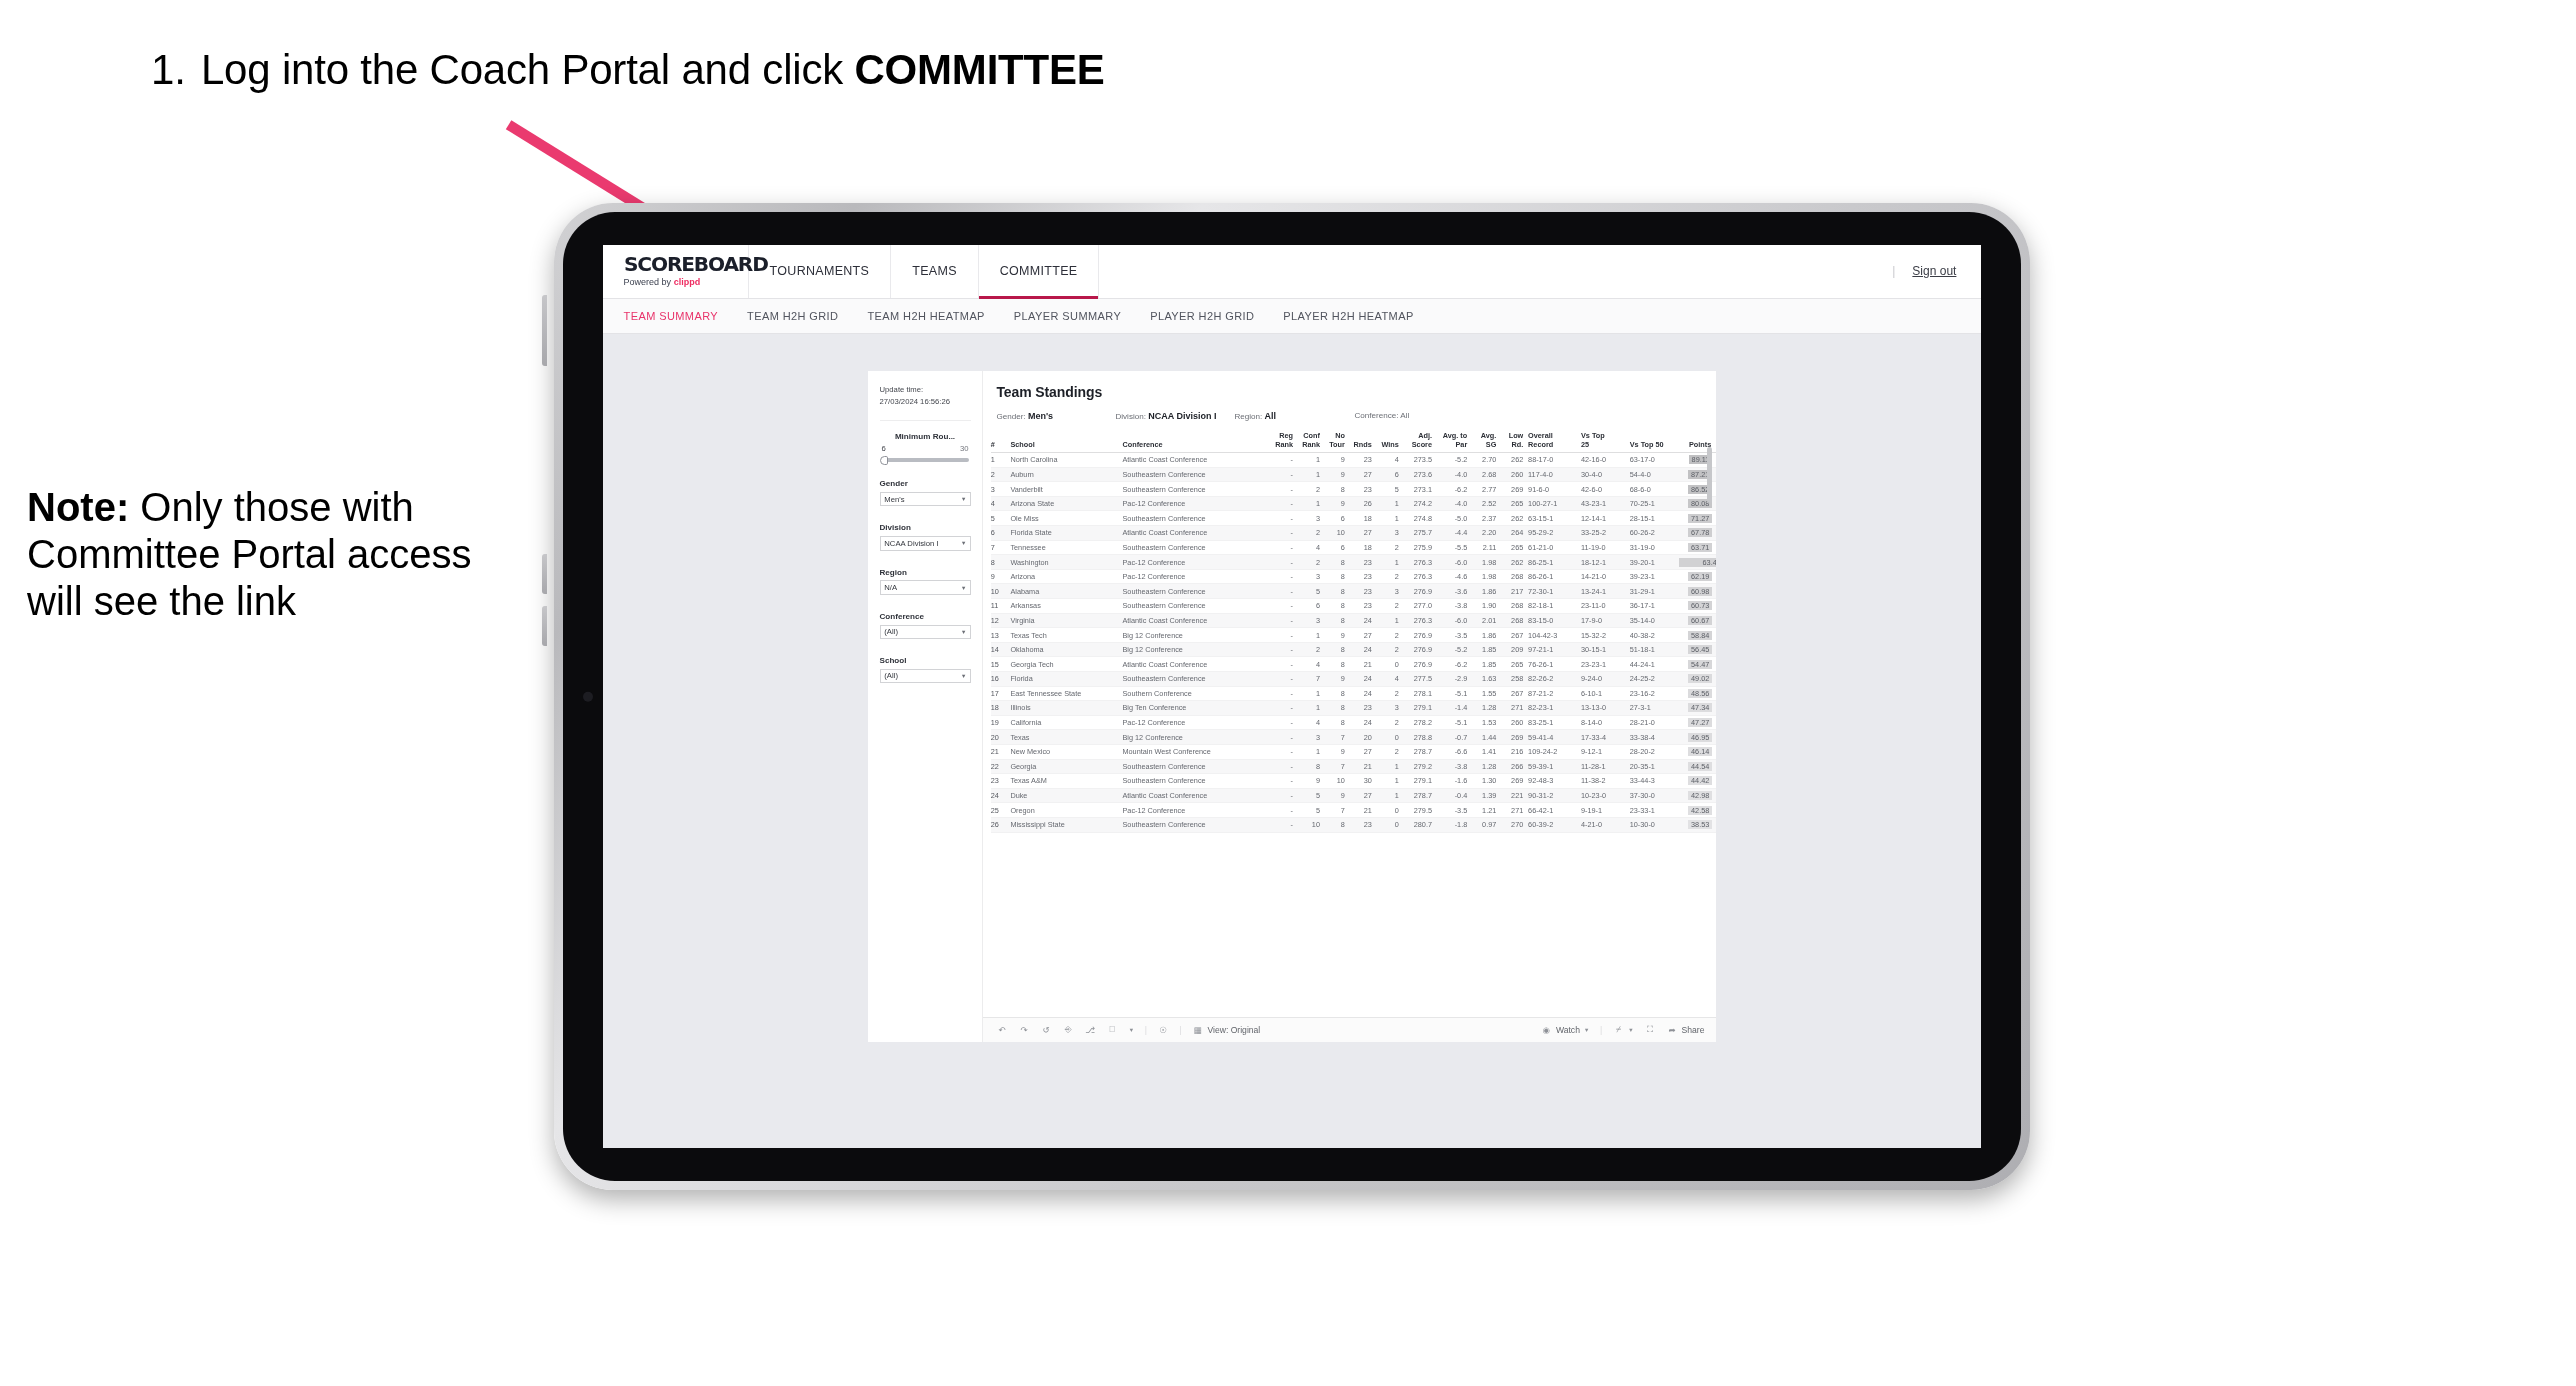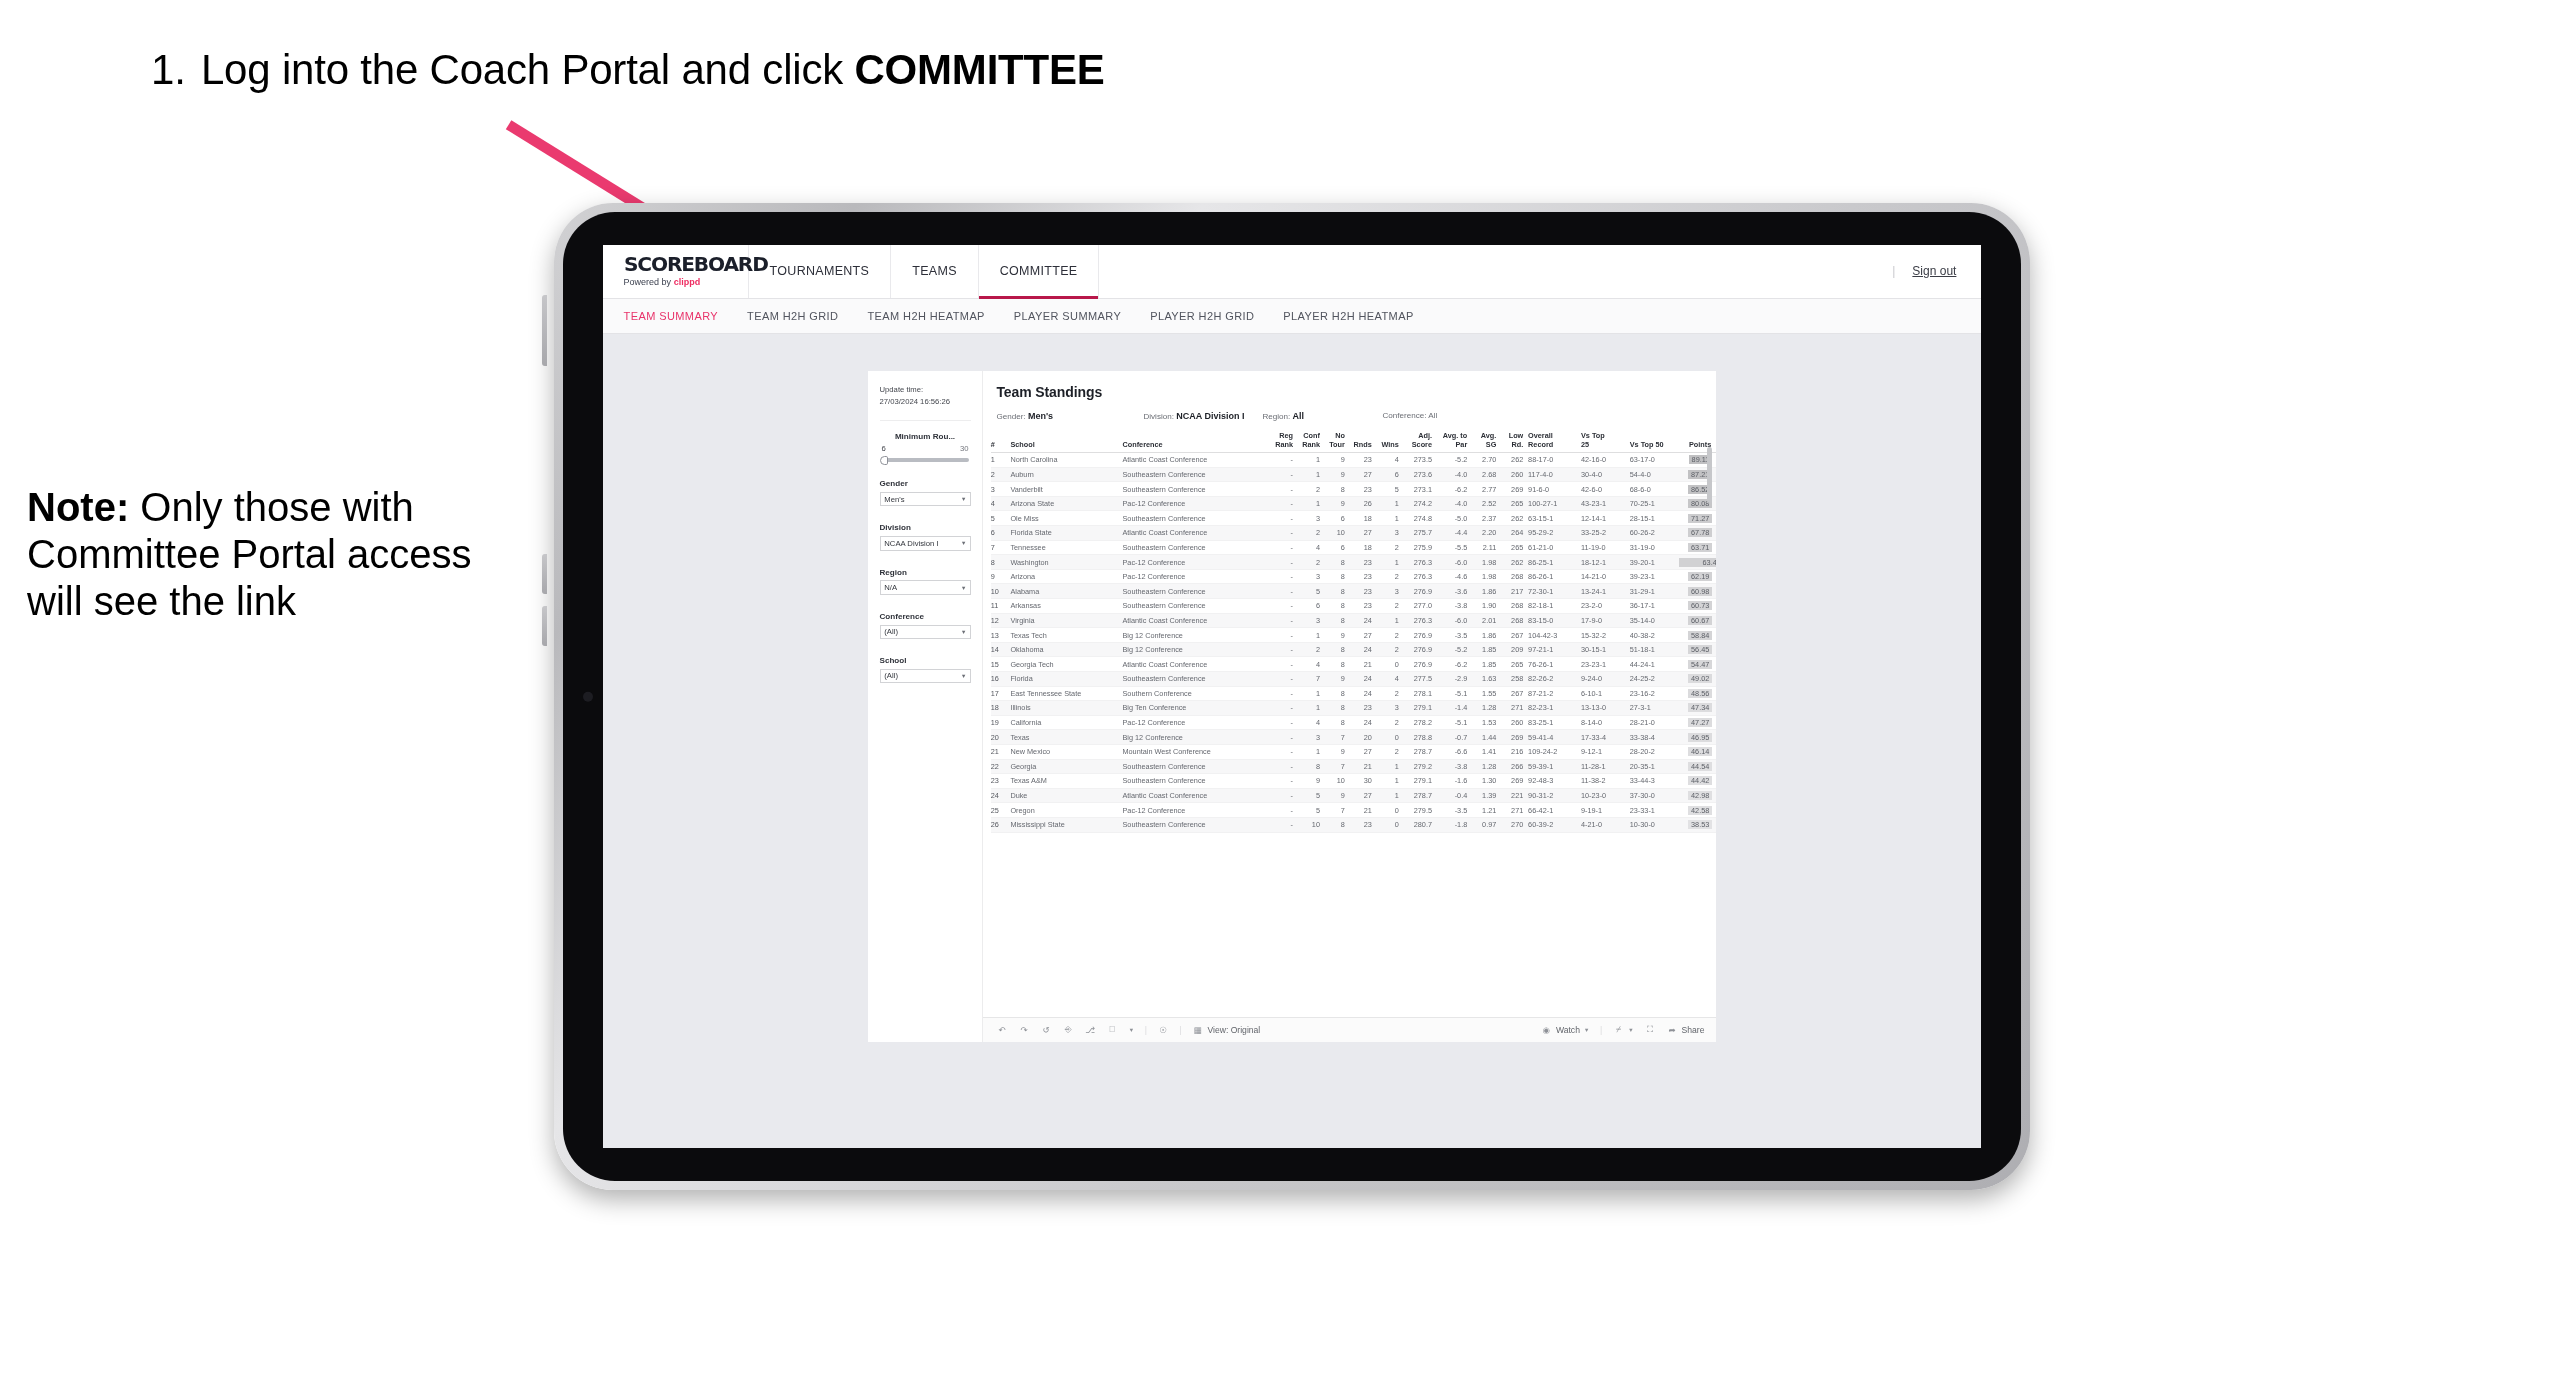--- a/index.html
+++ b/index.html
@@ -172,21 +172,21 @@
   .f-select .car { font-size: 5.8px; color: #6d7077; }
 
   
   #content { flex: 1; min-width: 0; display: flex; flex-direction: column; }
   #viz-head { padding: 13.4px 0 0 13.4px; }
   #viz-title { font-size: 14px; font-weight: 700; color: #1d2027; letter-spacing: -0.1px; }
   #viz-meta { display: flex; margin-top: 11.5px; font-size: 8.1px; color: #6b6e75; padding-bottom: 10.5px; }
   #viz-meta div { white-space: nowrap; }
   #viz-meta b { color: #1d2027; font-size: 9px; font-weight: 700; }
   #viz-meta .m0 { width: 119px; }
-  #viz-meta .m1 { width: 119px; margin-left: 28px; }
+  #viz-meta .m1 { width: 119px; }
   #viz-meta .m2 { width: 120px; }
 
   
   #table-wrap { flex: 1; min-height: 0; overflow: hidden; position: relative; padding-left: 7.7px; }
   table { border-collapse: collapse; width: 100%; table-layout: fixed; }
   thead th {
     font-size: 7.3px; font-weight: 700; color: #2c2f36;
     text-align: left; vertical-align: bottom;
     padding: 0 1.9px 2.9px 0; line-height: 1.18;
     border-bottom: 1px solid #dededf;
@@ -592,21 +592,21 @@
                         <td class="num">-</td>
                         <td class="num">6</td>
                         <td class="num">8</td>
                         <td class="num">23</td>
                         <td class="num">2</td>
                         <td class="num">277.0</td>
                         <td class="num">-3.8</td>
                         <td class="num">1.90</td>
                         <td class="num">268</td>
                         <td>82-18-1</td>
-                        <td>23-2-0</td>
+                        <td>23-11-0</td>
                         <td>36-17-1</td>
                         <td class="pts"><span style="background: rgb(211, 211, 213);">60.73</span></td>
                       </tr>
                       <tr>
                         <td class="rank">12</td>
                         <td>Virginia</td>
                         <td>Atlantic Coast Conference</td>
                         <td class="num">-</td>
                         <td class="num">3</td>
                         <td class="num">8</td>

